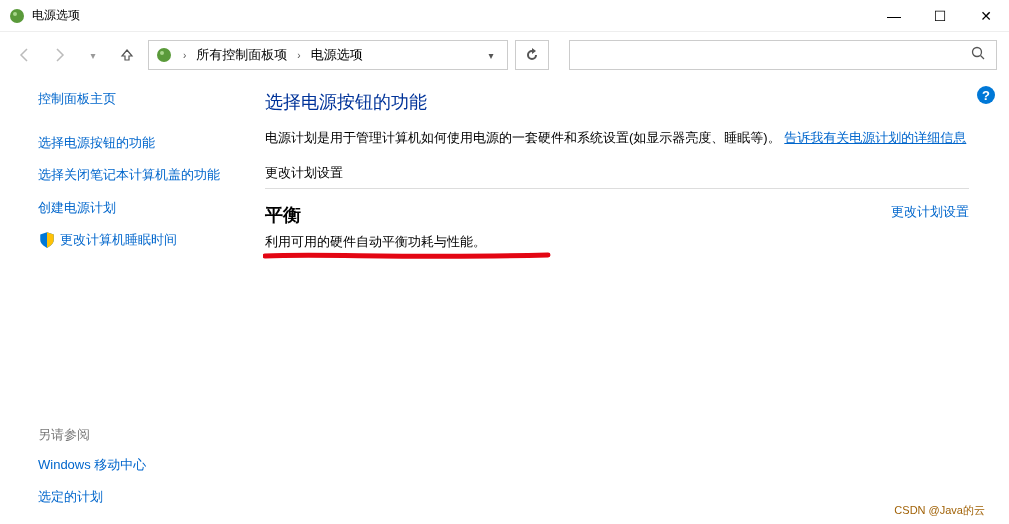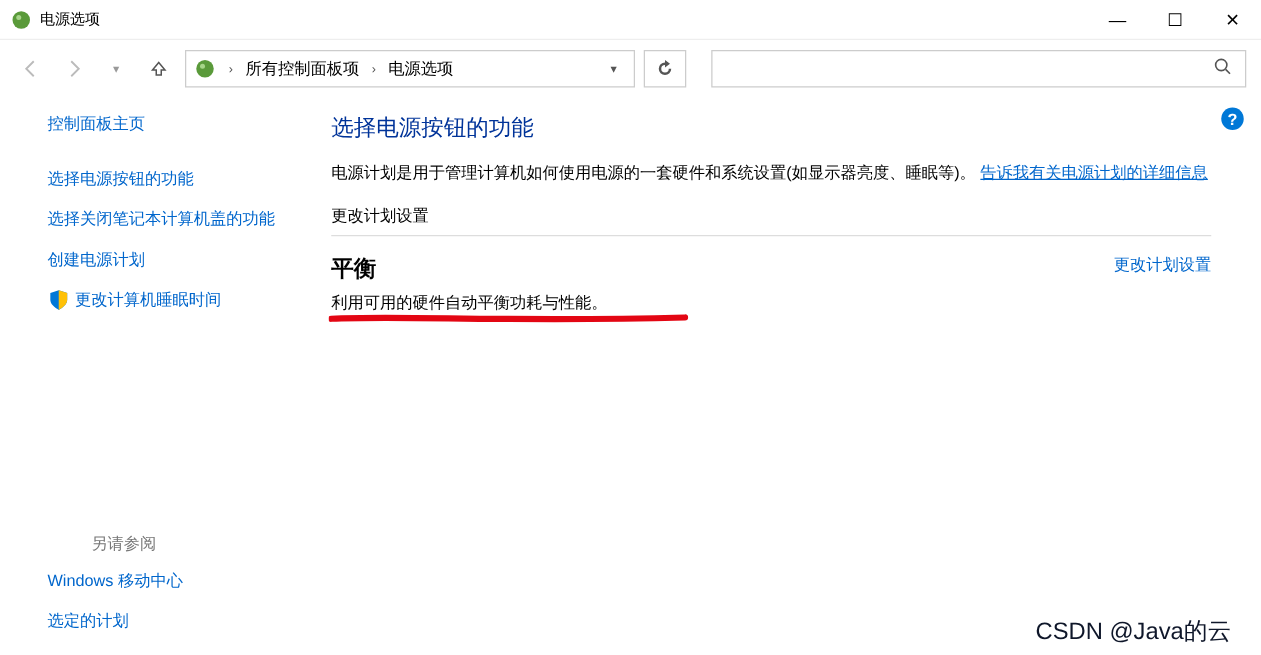--- a/index.html
+++ b/index.html
@@ -19,35 +19,35 @@
 .addr-drop { margin-left: auto; width: 20px; height: 28px; display:flex; align-items:center; justify-content:center; color:#555; font-size:10px; }
 .refresh-btn { width: 34px; height: 30px; border:1px solid #ccc; margin-left:-1px; display:flex; align-items:center; justify-content:center; }
 .search-box { flex: 1; border: 1px solid #ccc; height: 30px; display: flex; align-items: center; justify-content: flex-end; padding-right: 10px; margin-left: 12px; }
 .search-icon { color: #555; font-size: 14px; }
 .content { display: flex; padding-top: 12px; position: relative; }
 .sidebar { width: 265px; padding-left: 38px; padding-right: 20px; display:flex; flex-direction:column; position:relative; height: 440px; }
 .side-link { color: #0066cc; font-size: 13px; text-align: left; line-height: 1.4; margin-bottom: 14px; cursor: default; }
 .side-link-row { display:flex; align-items:center; }
 .side-icon { width:18px; height:18px; margin-right:4px; display:flex; align-items:center; justify-content:center; }
 .see-also { position:absolute; bottom:10px; left:38px; }
-.see-also-title { color:#777; font-size:13px; margin-bottom:12px;margin-left:35px; }
+.see-also-title { color:#777; font-size:13px; margin-bottom:12px; }
 .main { flex:1; padding-right: 40px; position:relative; }
 .help-icon { position:absolute; right: 14px; top: -4px; width:18px; height:18px; background:#0078d7; color:#fff; border-radius:50%; font-size:13px; font-weight:bold; display:flex; align-items:center; justify-content:center; }
 .main h1 { color:#003399; font-size:18px; font-weight:normal; margin-bottom:14px; }
 .desc { font-size:13px; color:#000; line-height:1.5; margin-bottom:16px; }
 .desc a { color:#0066cc; text-decoration:underline; }
 .section-title { font-size:13px; color:#000; border-bottom:1px solid #ddd; padding-bottom:6px; margin-bottom:14px; }
 .plan-row { display:flex; justify-content:space-between; align-items:flex-start; }
 .plan-left { flex:1; position:relative; }
 .plan-name { font-size:18px; font-weight:bold; color:#000; margin-bottom:6px; }
 .plan-desc { font-size:13px; color:#000; position:relative; z-index:2; }
 .plan-link { color:#0066cc; font-size:13px; }
 .underline-mark { position:absolute; left:-2px; top:44px; width:290px; height:10px; z-index:1; }
 .underline-mark svg { width:100%; height:100%; }
-.watermark { position:absolute; right:24px; bottom:6px; color:#0f172a; font-size:19px; }
+.watermark { position:absolute; right:24px; bottom:6px; color:#a16207; font-size:11px; }
 </style>
 </head>
 <body>
 
 <div class="titlebar">
   <span class="titlebar-icon">
     <svg viewBox="0 0 18 18">
         <circle cx="9" cy="9" r="7" fill="#5a9a3a"></circle>
         <circle cx="7" cy="7" r="2" fill="#a7d58a"></circle>
       </svg>

